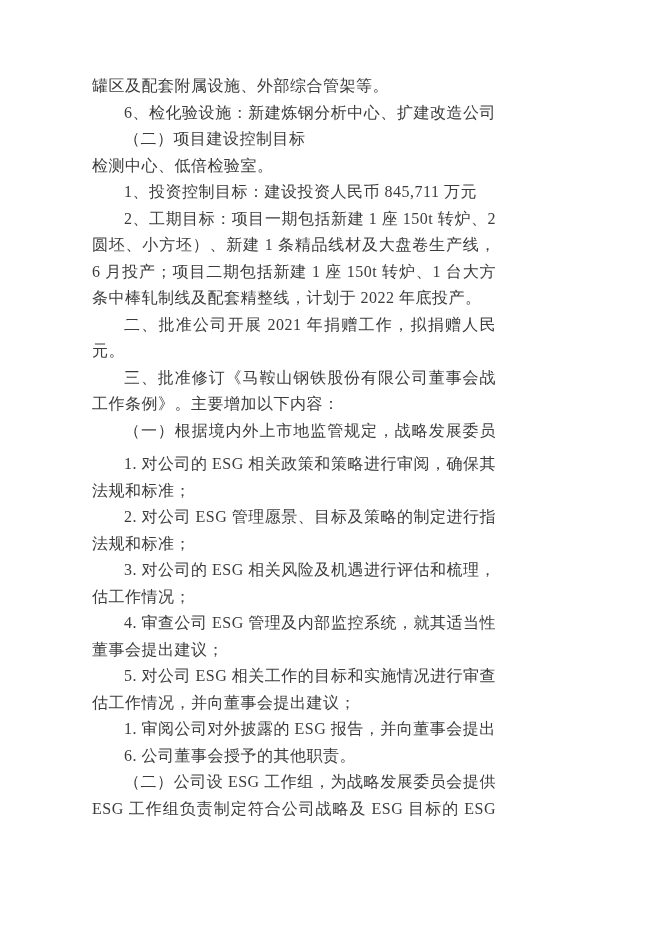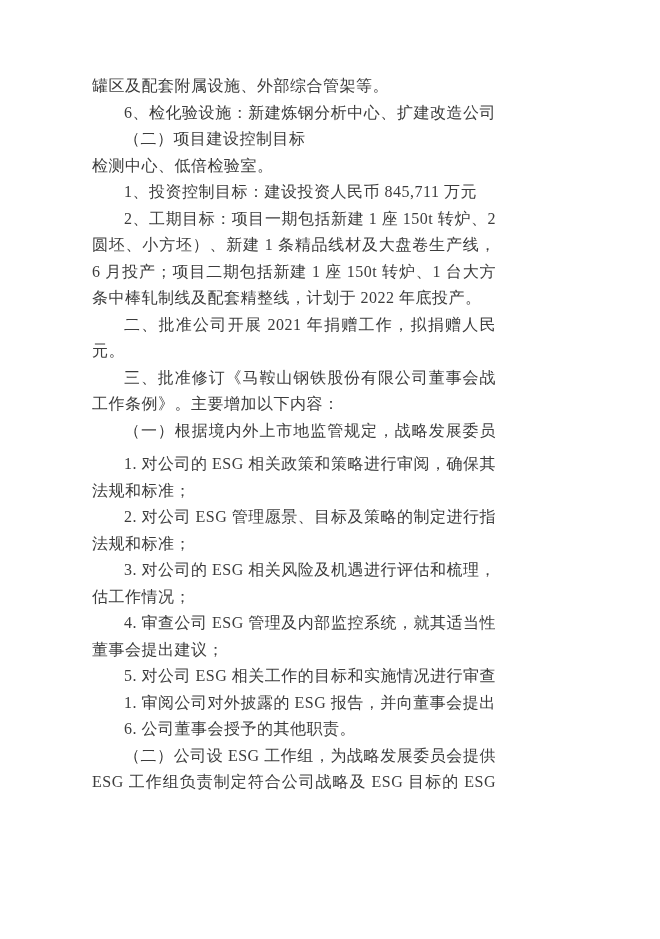--- a/index.html
+++ b/index.html
@@ -60,17 +60,18 @@
   <div class="line ind fill">（一）根据境内外上市地监管规定，战略发展委员会同时负责公</div>
   <div class="line ind fill gap">1. 对公司的 ESG 相关政策和策略进行审阅，确保其符合法律、</div>
   <div class="line">法规和标准；</div>
   <div class="line ind fill">2. 对公司 ESG 管理愿景、目标及策略的制定进行指导，并向董</div>
   <div class="line">法规和标准；</div>
   <div class="line ind fill">3. 对公司的 ESG 相关风险及机遇进行评估和梳理，并向董事会</div>
   <div class="line">估工作情况；</div>
   <div class="line ind fill">4. 审查公司 ESG 管理及内部监控系统，就其适当性和有效性向</div>
   <div class="line">董事会提出建议；</div>
   <div class="line ind fill">5. 对公司 ESG 相关工作的目标和实施情况进行审查和监督，评</div>
+  <div class="line">估工作情况，并向董事会提出建议；</div>
   <div class="line ind">1. 审阅公司对外披露的 ESG 报告，并向董事会提出建议；</div>
   <div class="line ind">6. 公司董事会授予的其他职责。</div>
   <div class="line ind fill">（二）公司设 ESG 工作组，为战略发展委员会提供专业支持。</div>
   <div class="line fill">ESG 工作组负责制定符合公司战略及 ESG 目标的 ESG 相关政策及行</div>
 </div>
 
 </body></html>

